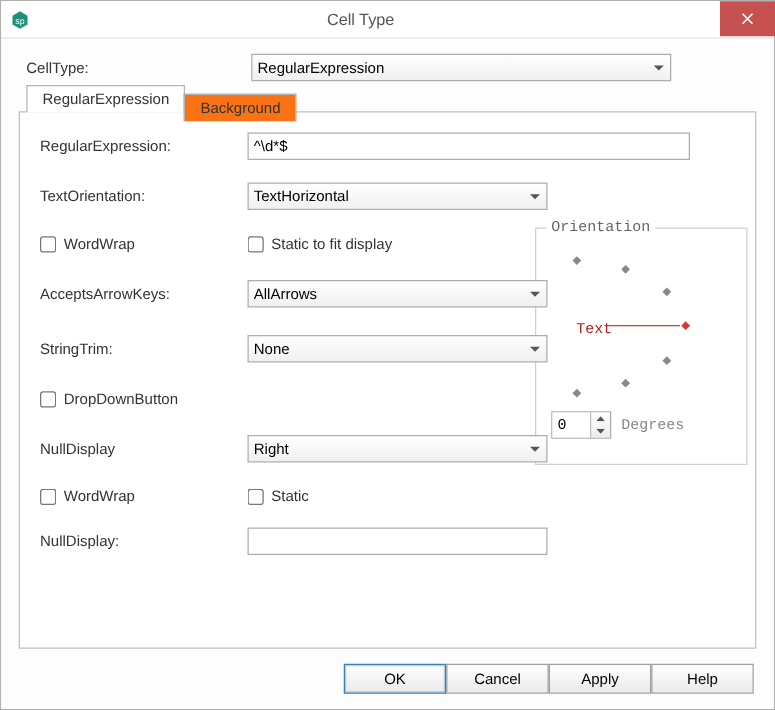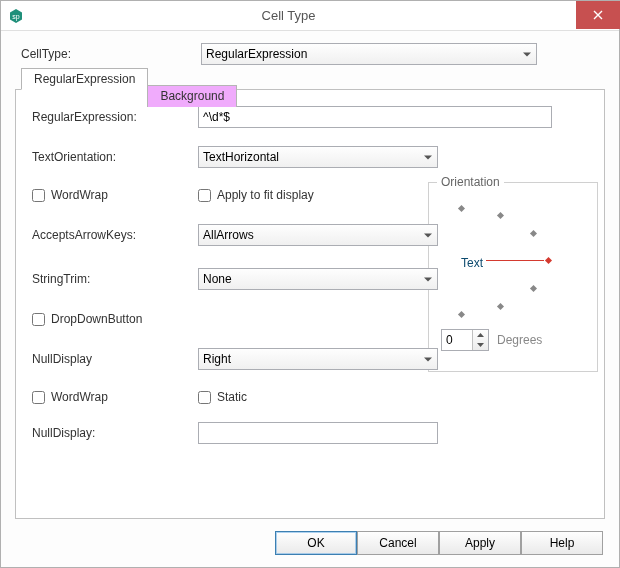--- a/index.html
+++ b/index.html
@@ -96,24 +96,24 @@
   .tabstrip {
     display: flex;
     gap: 0;
     padding-left: 6px;
     position: relative;
     z-index: 2;
   }
   .tab {
     border: 1px solid #b5b5b5;
     padding: 3px 12px 3px 12px;
-    background: #f0abfc;
+    background: #f97316;
     font-size: 12px;
     position: relative;
-    top: 18px;
+    top: 8px;
     border-bottom: none;
     cursor: default;
   }
   .tab.active {
     background: #fff;
     border-bottom: 1px solid #fff;
     top: 1px;
   }
   .tab + .tab { margin-left: -1px; }
   .tabpanel {
@@ -140,20 +140,21 @@
   }
   .orientation-group {
     border: 1px solid #d0d0d0;
     margin-top: -4px;
     position: relative;
     padding: 18px 10px 10px 10px;
     width: 170px;
     height: 190px;
     justify-self: end;
     grid-row: span 5;
+    font-family: Liberation Mono, monospace;
   }
   .orientation-group .legend {
     position: absolute;
     top: -8px; left: 8px;
     background: #fff; padding: 0 4px;
     color: #666;
     font-size: 12px;
   }
   .dial {
     position: relative;
@@ -163,21 +164,21 @@
   .dot {
     width: 5px; height: 5px;
     background: #888; transform: rotate(45deg);
     position: absolute;
   }
   .dot.red { background: #d43a2f; }
   .dial .txt {
     position: absolute;
     left: 8px; top: 55px;
     font-size: 12px;
-    color: #0c4a6e;
+    color: #b91c1c;
   }
   .dial .line {
     position: absolute;
     left: 33px; top: 59px;
     width: 58px; height: 1px;
     background: #d43a2f;
   }
   .spinner {
     display: inline-flex; align-items: center;
     border: 1px solid #abadb3;
@@ -270,21 +271,21 @@
           </div>
         </div>
         <div></div>
 
         <label class="chk">
           <input type="checkbox" style="">
           <span>WordWrap</span>
         </label>
         <label class="chk">
           <input type="checkbox" style="">
-          <span>Apply to fit display</span>
+          <span>Static to fit display</span>
         </label>
 
         <div class="orientation-group">
           <div class="legend">Orientation</div>
           <div class="dial">
             <span class="txt">Text</span>
             <div class="line"></div>
             <div class="dot" style="left:6px; top:5px"></div>
             <div class="dot" style="left:45px; top:12px"></div>
             <div class="dot" style="left:78px; top:30px"></div>

